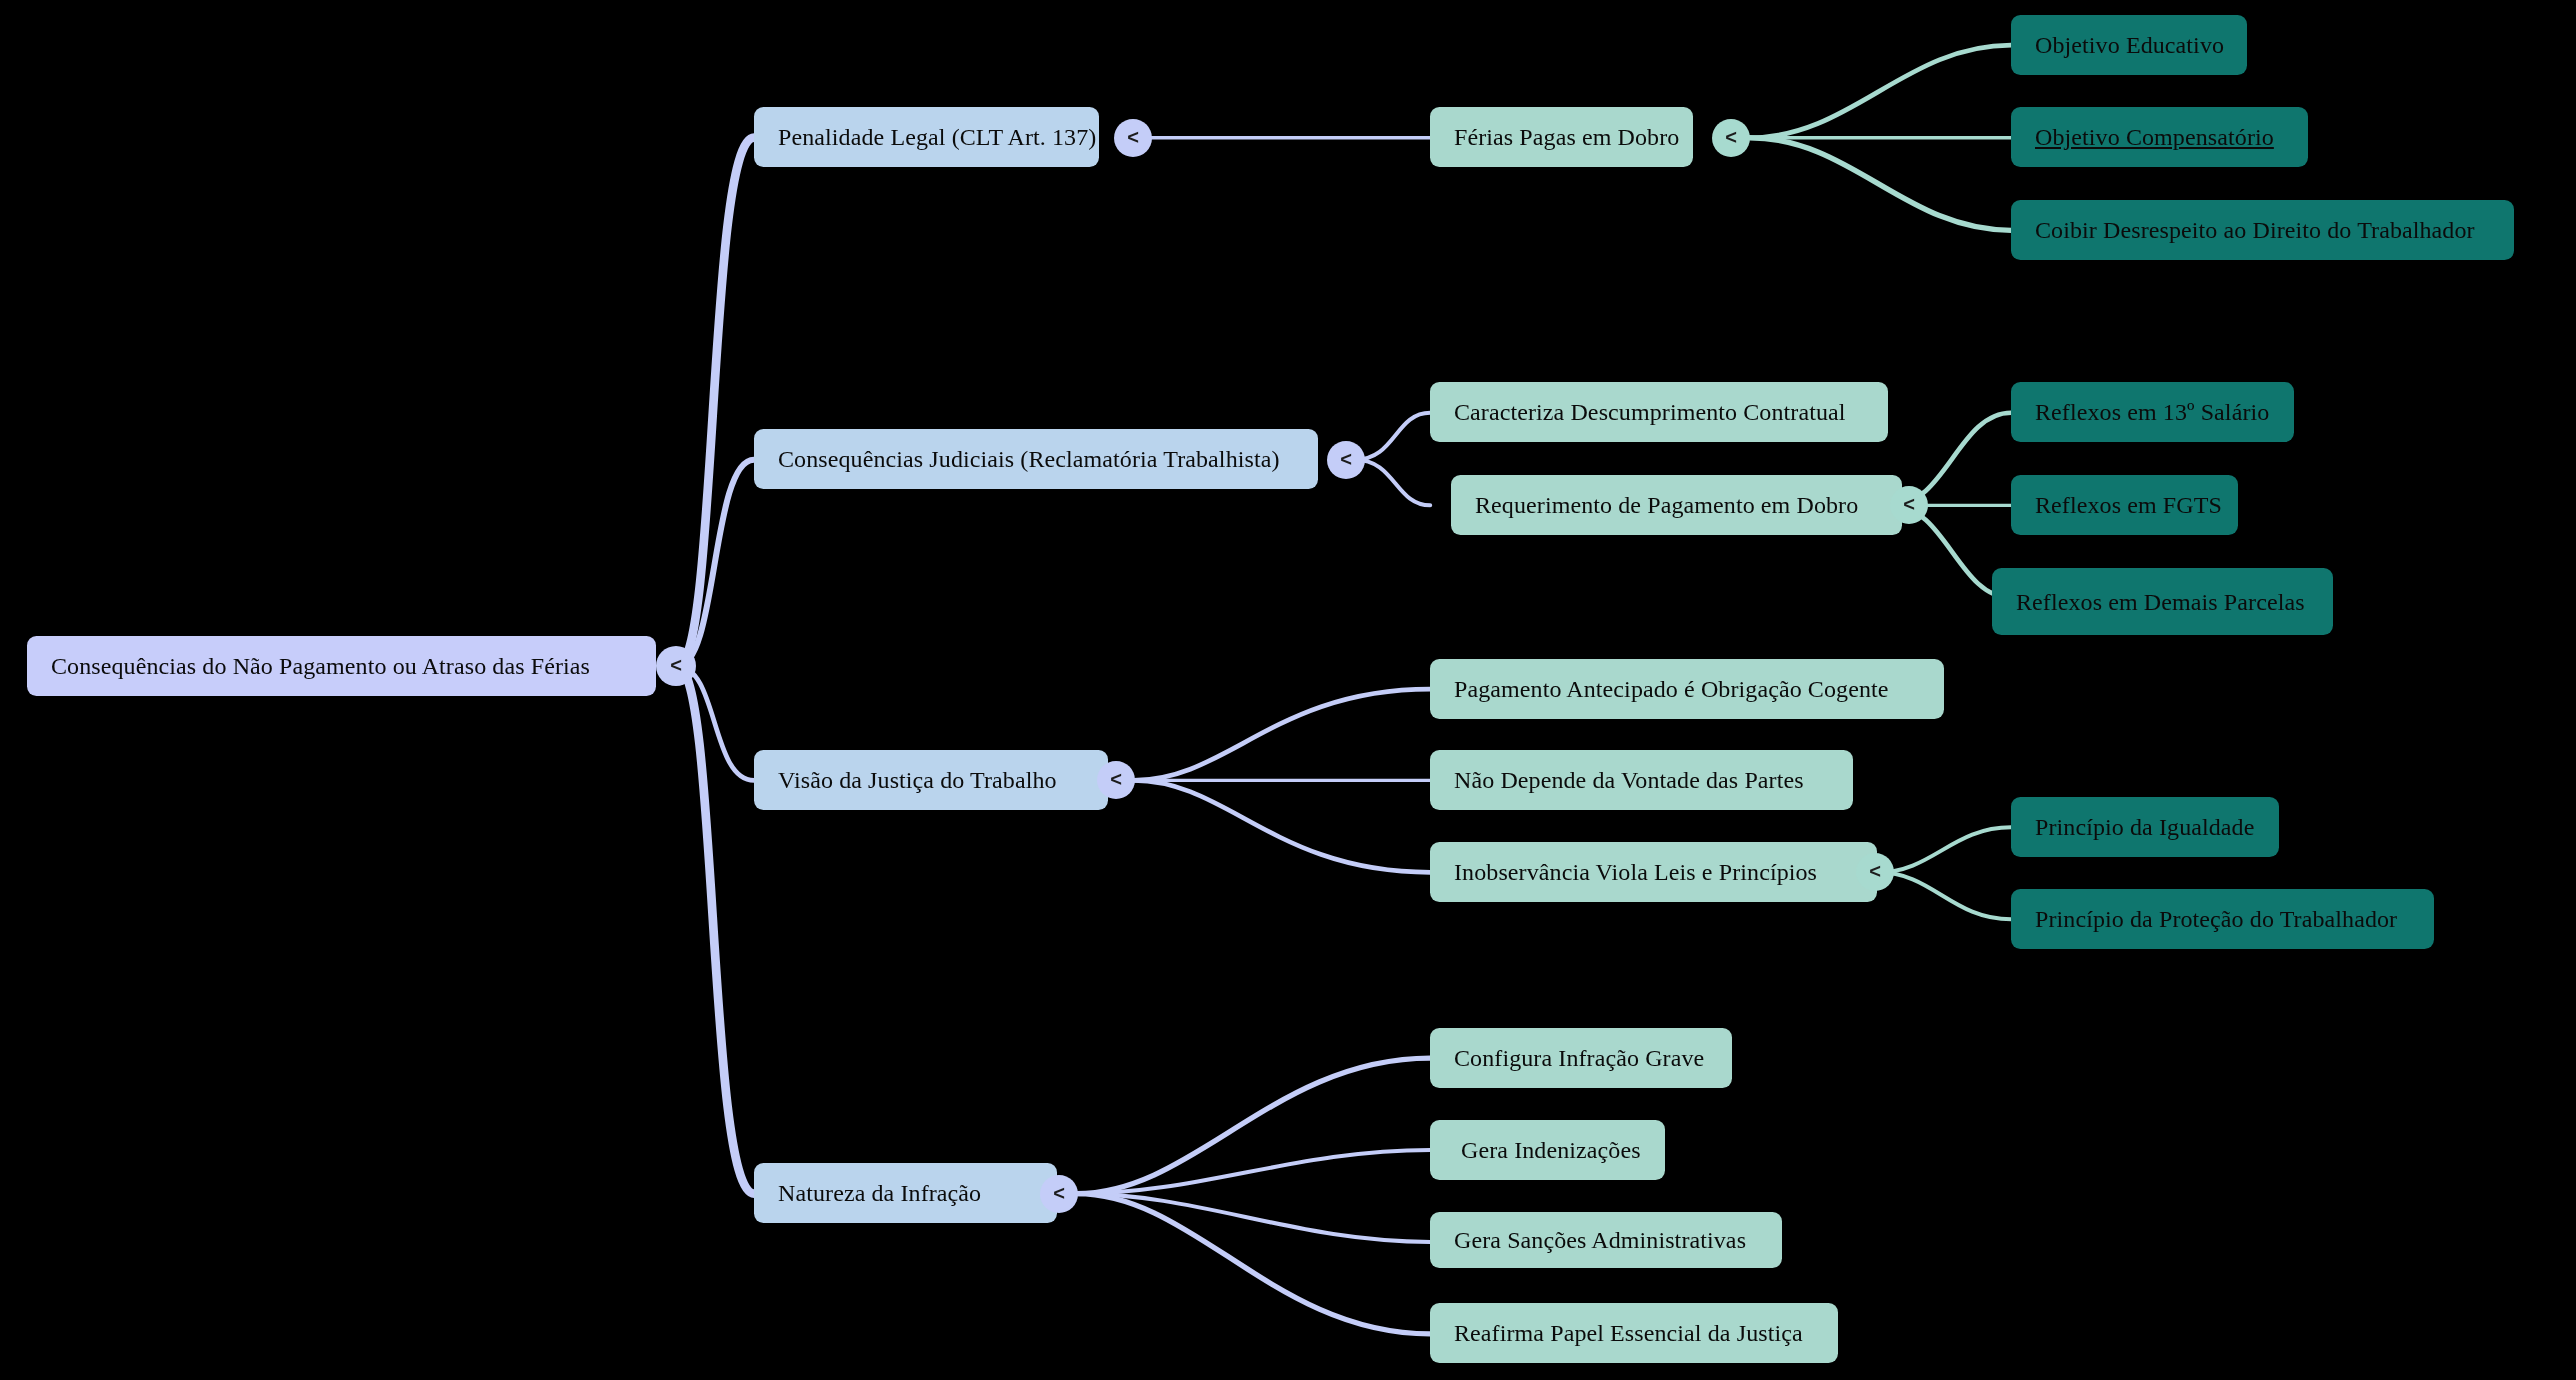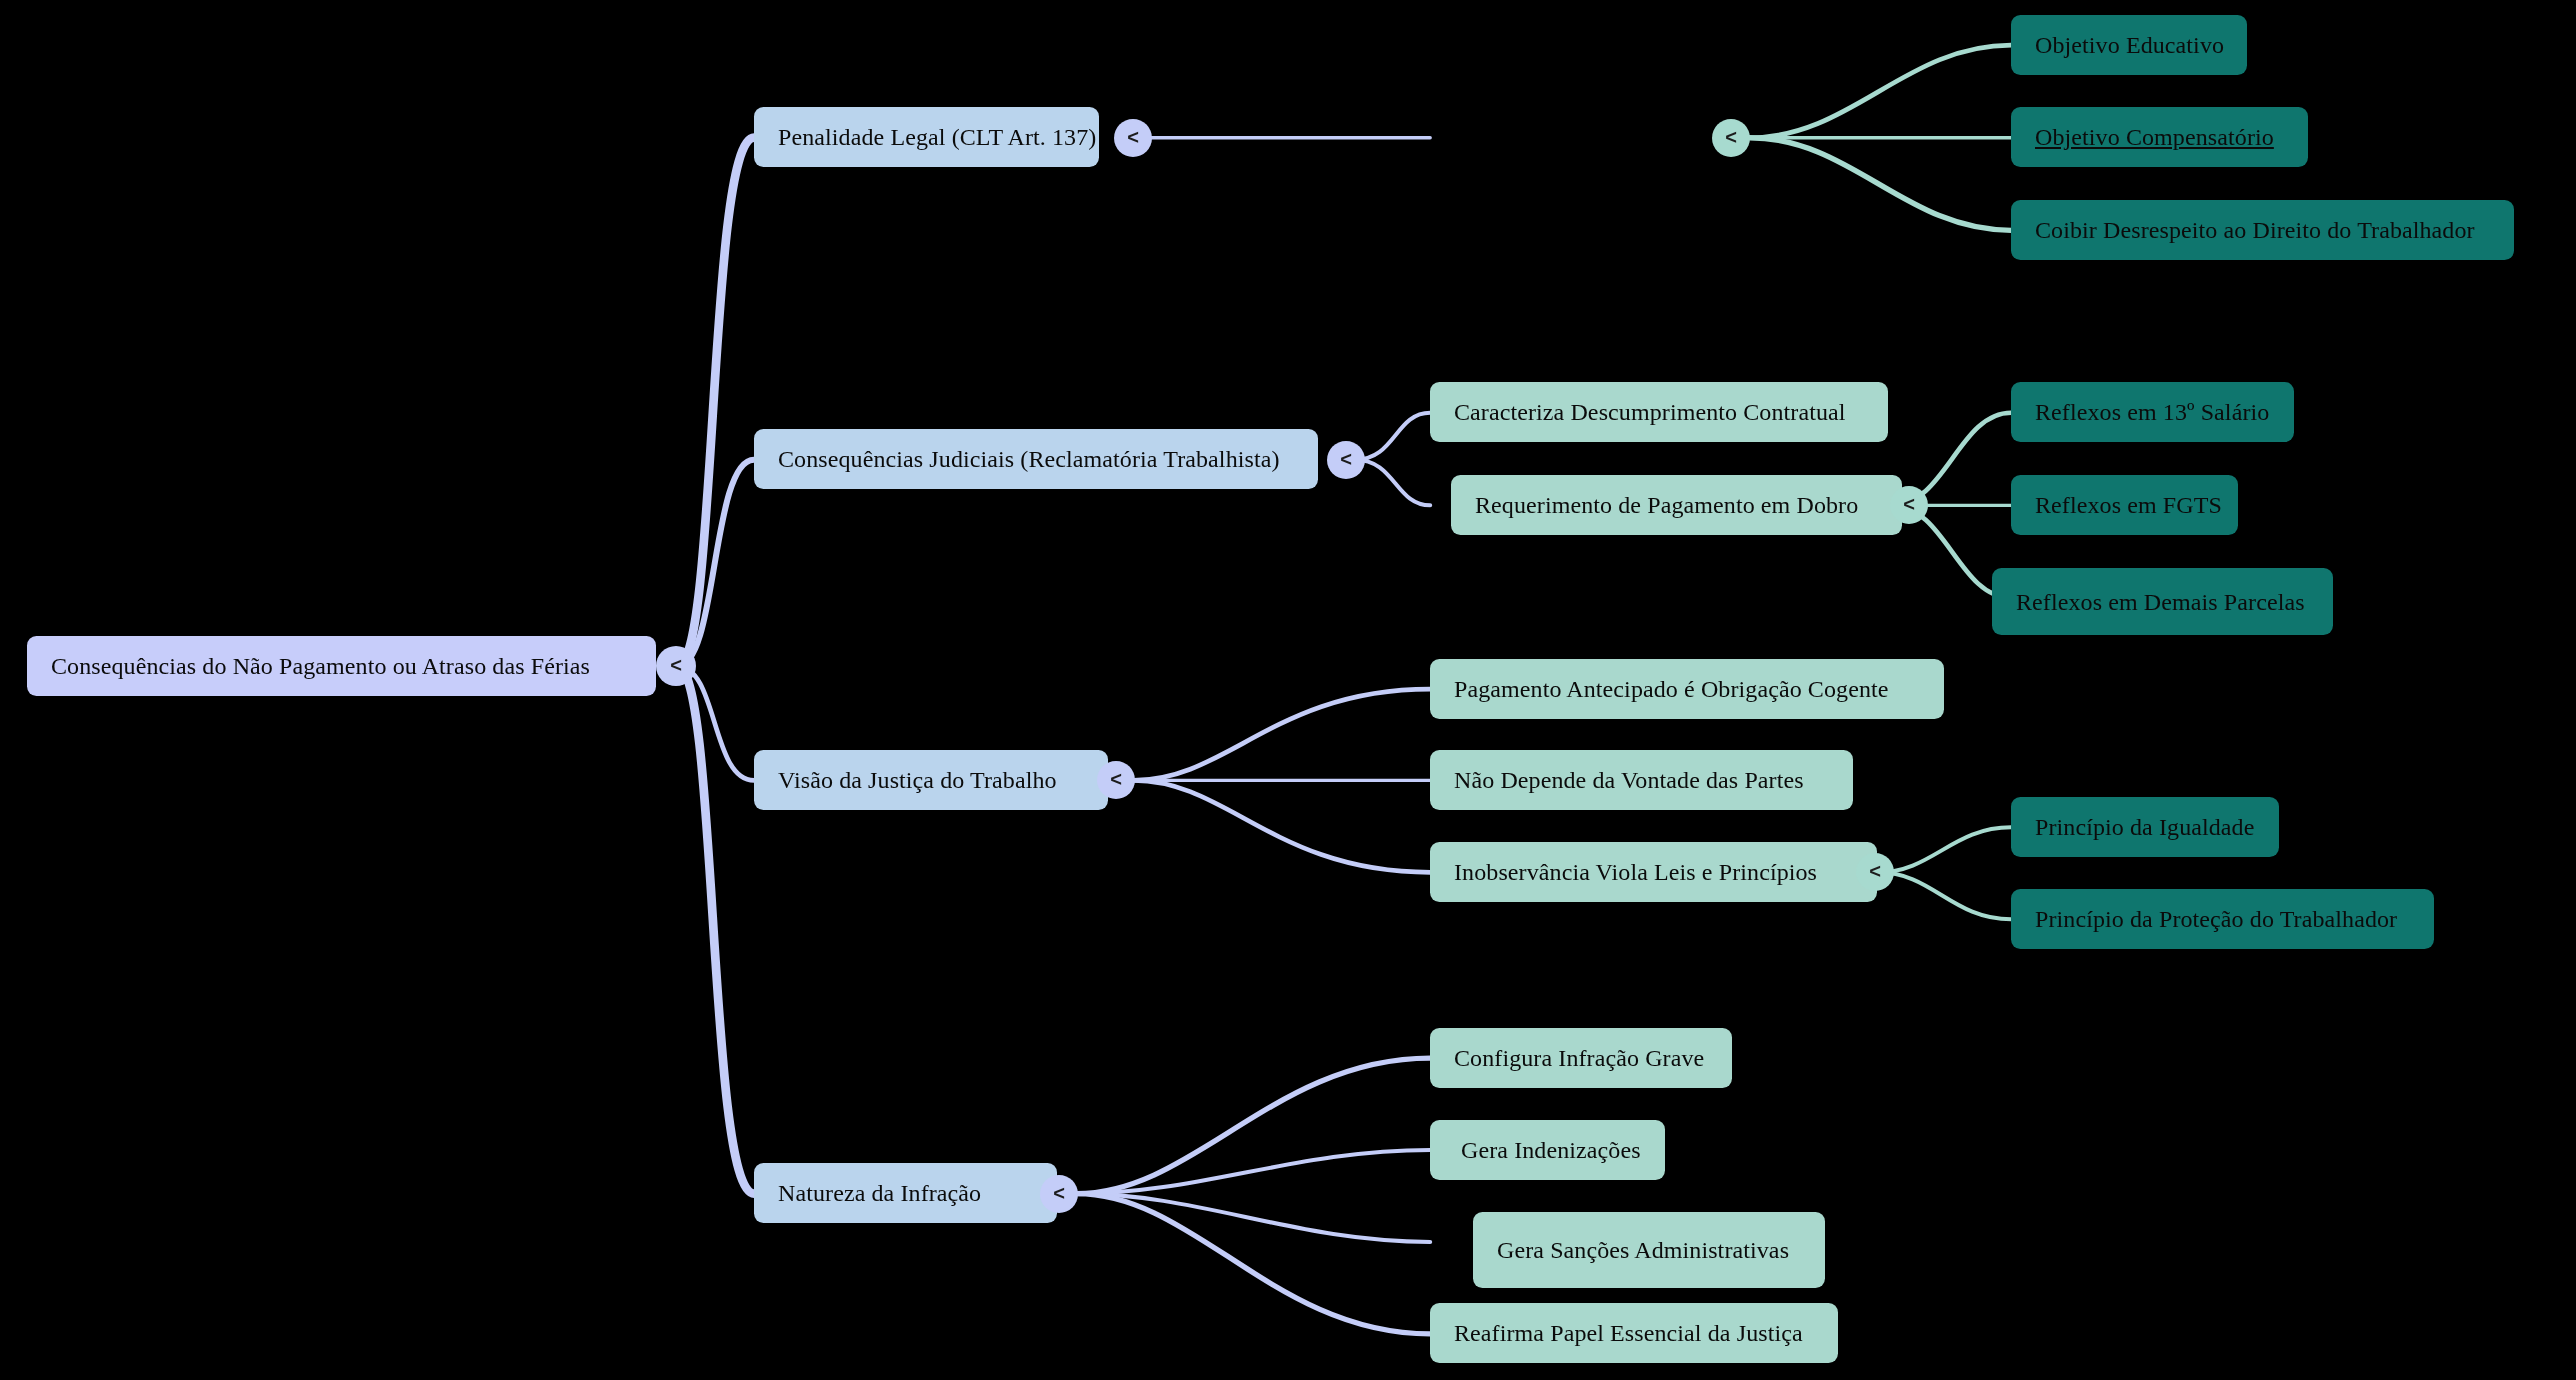--- a/index.html
+++ b/index.html
@@ -81,20 +81,23 @@
     <span>&lt;</span>
   </div>
 
   <div class="node lvl-1" style="left:754px; top:107px; width:345px; height:60px;">
     <span class="lbl">Penalidade Legal (CLT Art. 137)</span>
   </div>
   <div class="toggle t-periwinkle" style="left:1114px; top:119px; width:38px; height:38px;">
     <span>&lt;</span>
   </div>
 
+  <div class="node lvl-2" style="left:1430px; top:107px; width:263px; height:60px;">
+    <span class="lbl">Férias Pagas em Dobro</span>
+  </div>
   <div class="toggle t-green" style="left:1712px; top:119px; width:38px; height:38px;">
     <span>&lt;</span>
   </div>
 
   <div class="node lvl-3" style="left:2011px; top:14.8px; width:236px; height:60px;">
     <span class="lbl">Objetivo Educativo</span>
   </div>
   <div class="node lvl-3" style="left:2011px; top:107px; width:297px; height:60px;text-decoration:underline;">
     <span class="lbl">Objetivo Compensatório</span>
   </div>
@@ -162,21 +165,21 @@
   <div class="toggle t-periwinkle" style="left:1040px; top:1175px; width:38px; height:38px;">
     <span>&lt;</span>
   </div>
 
   <div class="node lvl-2" style="left:1430px; top:1028px; width:302px; height:60px;">
     <span class="lbl">Configura Infração Grave</span>
   </div>
   <div class="node lvl-2" style="left:1430px; top:1120px; width:235px; height:60px;padding-left:31px;">
     <span class="lbl">Gera Indenizações</span>
   </div>
-  <div class="node lvl-2" style="left:1430px; top:1212px; width:352px; height:76px;margin-left:43px;">
+  <div class="node lvl-2" style="left:1430px; top:1212px; width:352px; height:56px;">
     <span class="lbl">Gera Sanções Administrativas</span>
   </div>
   <div class="node lvl-2" style="left:1430px; top:1303px; width:408px; height:60px;">
     <span class="lbl">Reafirma Papel Essencial da Justiça</span>
   </div>
 
 </div>
 
 
 </body></html>

